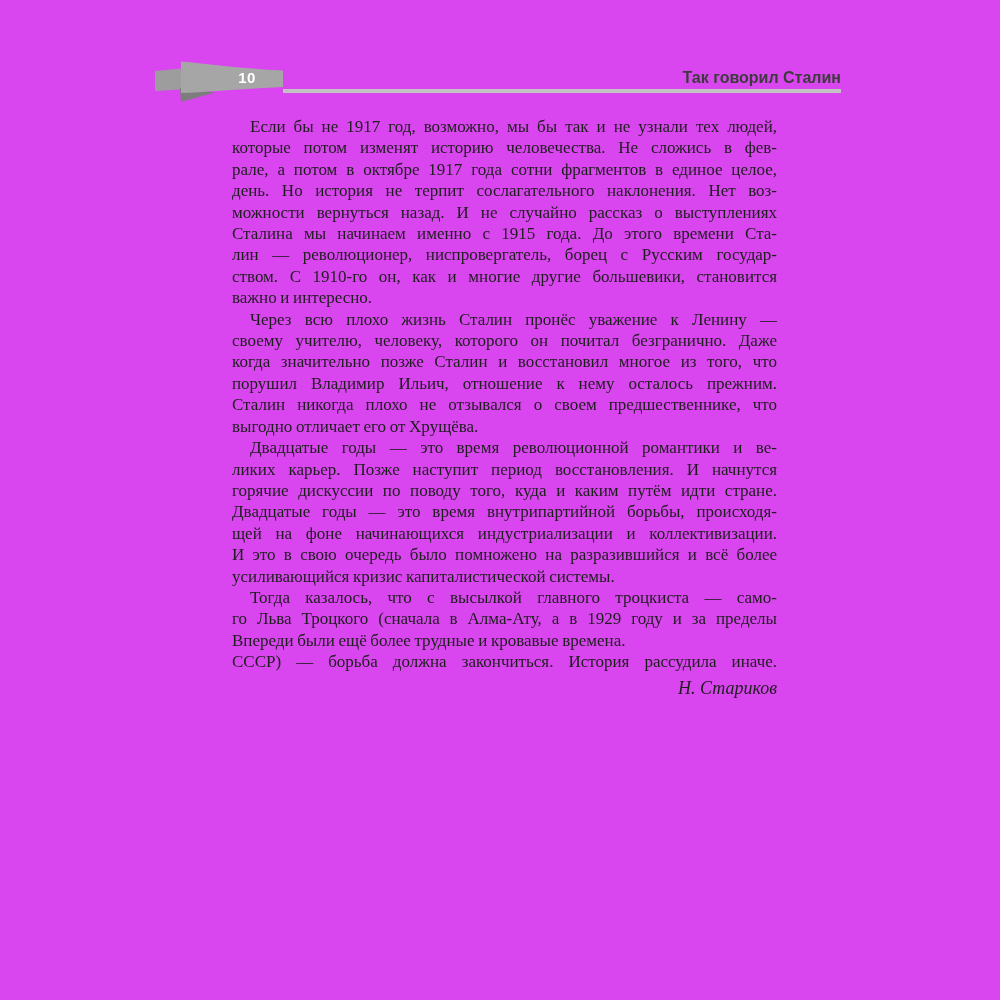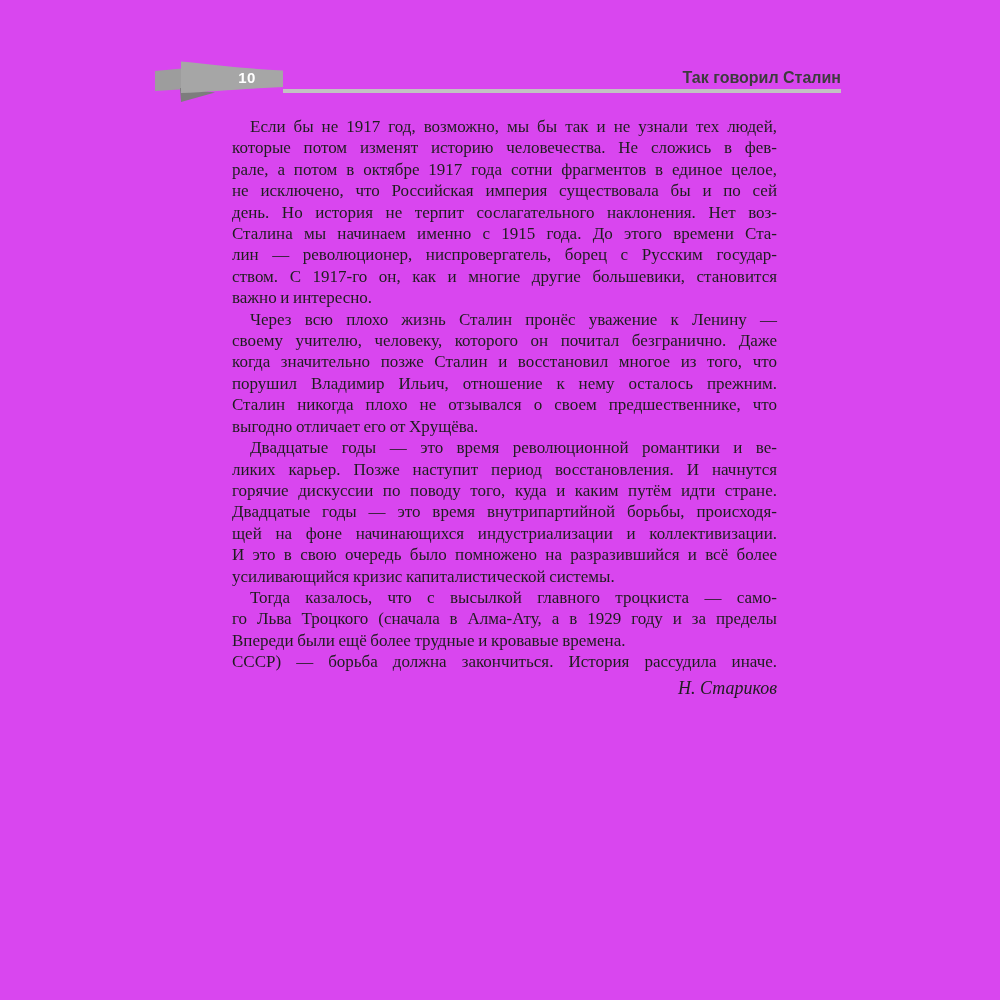--- a/index.html
+++ b/index.html
@@ -81,25 +81,25 @@
   <div class="running-title">Так говорил Сталин</div>
 
   <div class="header-rule"></div>
 
   <div class="text-column">
 
     <div class="para">
         <div class="line first">Если бы не 1917 год, возможно, мы бы так и не узнали тех людей,</div>
         <div class="line">которые потом изменят историю человечества. Не сложись в фев-</div>
         <div class="line">рале, а потом в октябре 1917 года сотни фрагментов в единое целое,</div>
-        <div class="line">не исключено, что Российская империя существовала бы и по сей</div>
         <div class="line">день. Но история не терпит сослагательного наклонения. Нет воз-</div>
+        <div class="line">можности вернуться назад. И не случайно рассказ о выступлениях</div>
         <div class="line">Сталина мы начинаем именно с 1915 года. До этого времени Ста-</div>
         <div class="line">лин — революционер, ниспровергатель, борец с Русским государ-</div>
-        <div class="line">ством. С 1917-го он, как и многие другие большевики, становится</div>
+        <div class="line">ством. С 1910-го он, как и многие другие большевики, становится</div>
         <div class="line last">важно и интересно.</div>
       </div>
       <div class="para">
         <div class="line first">Через всю плохо жизнь Сталин пронёс уважение к Ленину —</div>
         <div class="line">своему учителю, человеку, которого он почитал безгранично. Даже</div>
         <div class="line">когда значительно позже Сталин и восстановил многое из того, что</div>
         <div class="line">порушил Владимир Ильич, отношение к нему осталось прежним.</div>
         <div class="line">Сталин никогда плохо не отзывался о своем предшественнике, что</div>
         <div class="line last">выгодно отличает его от Хрущёва.</div>
       </div>

